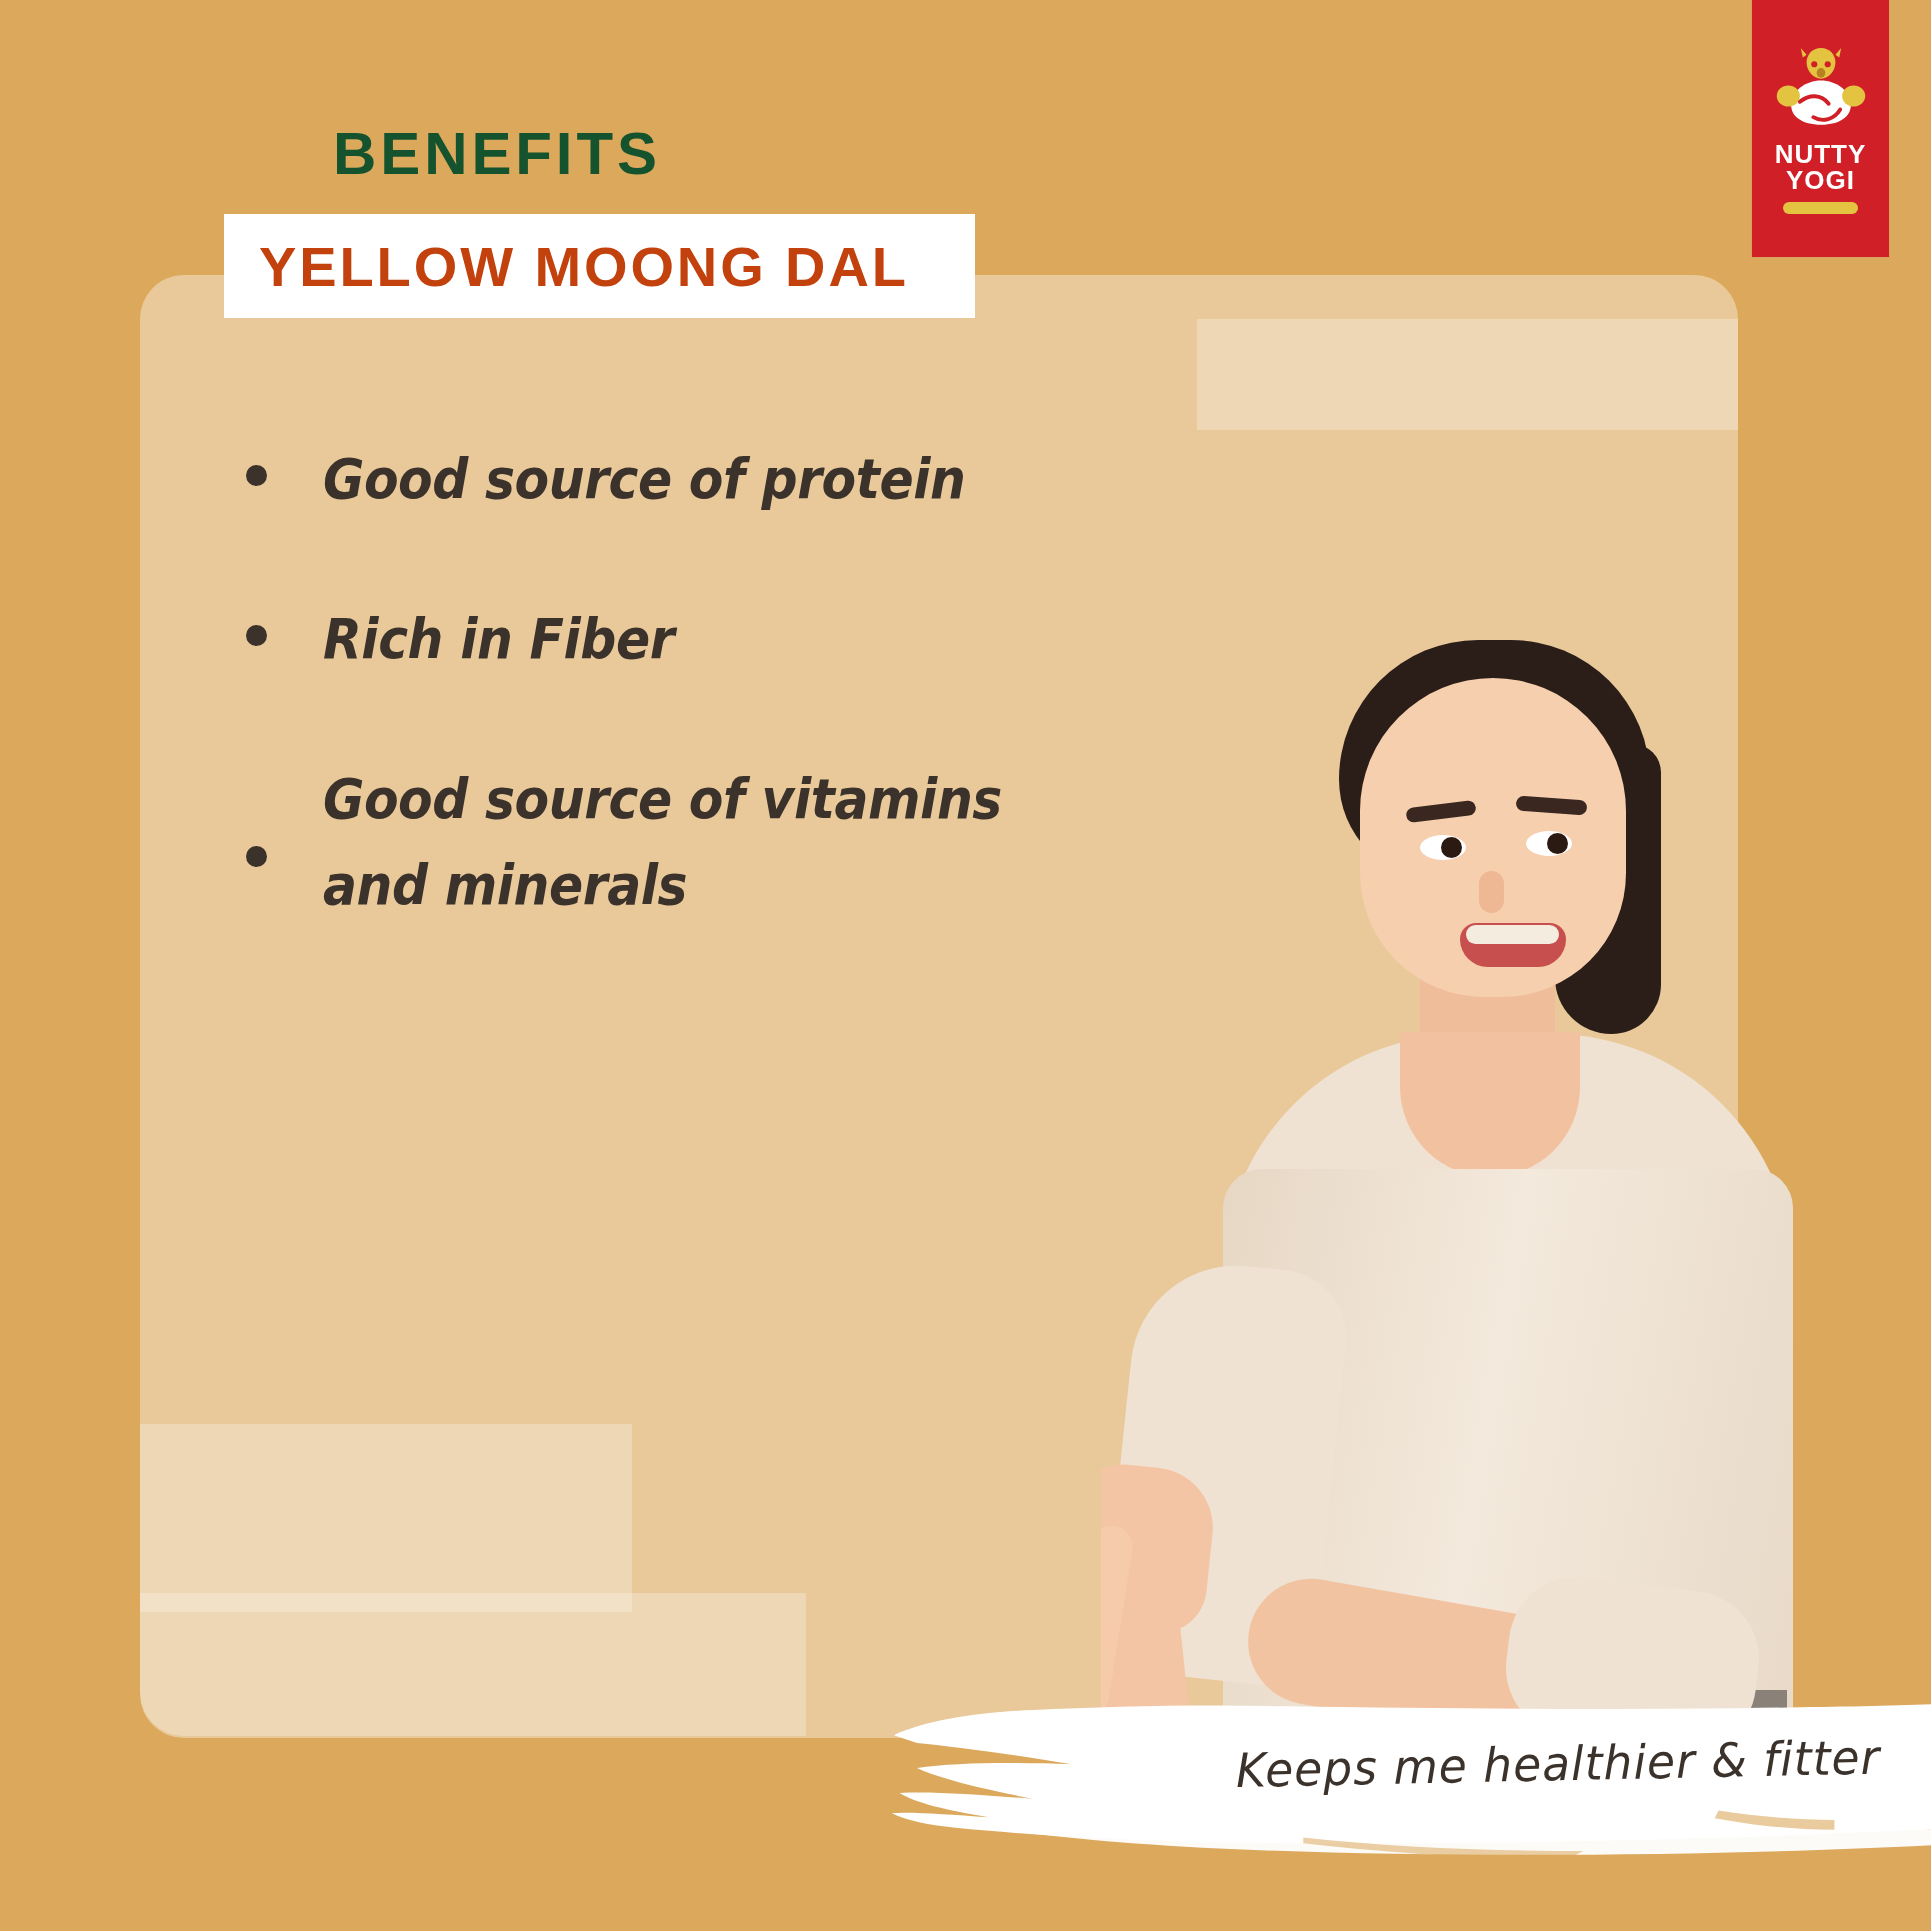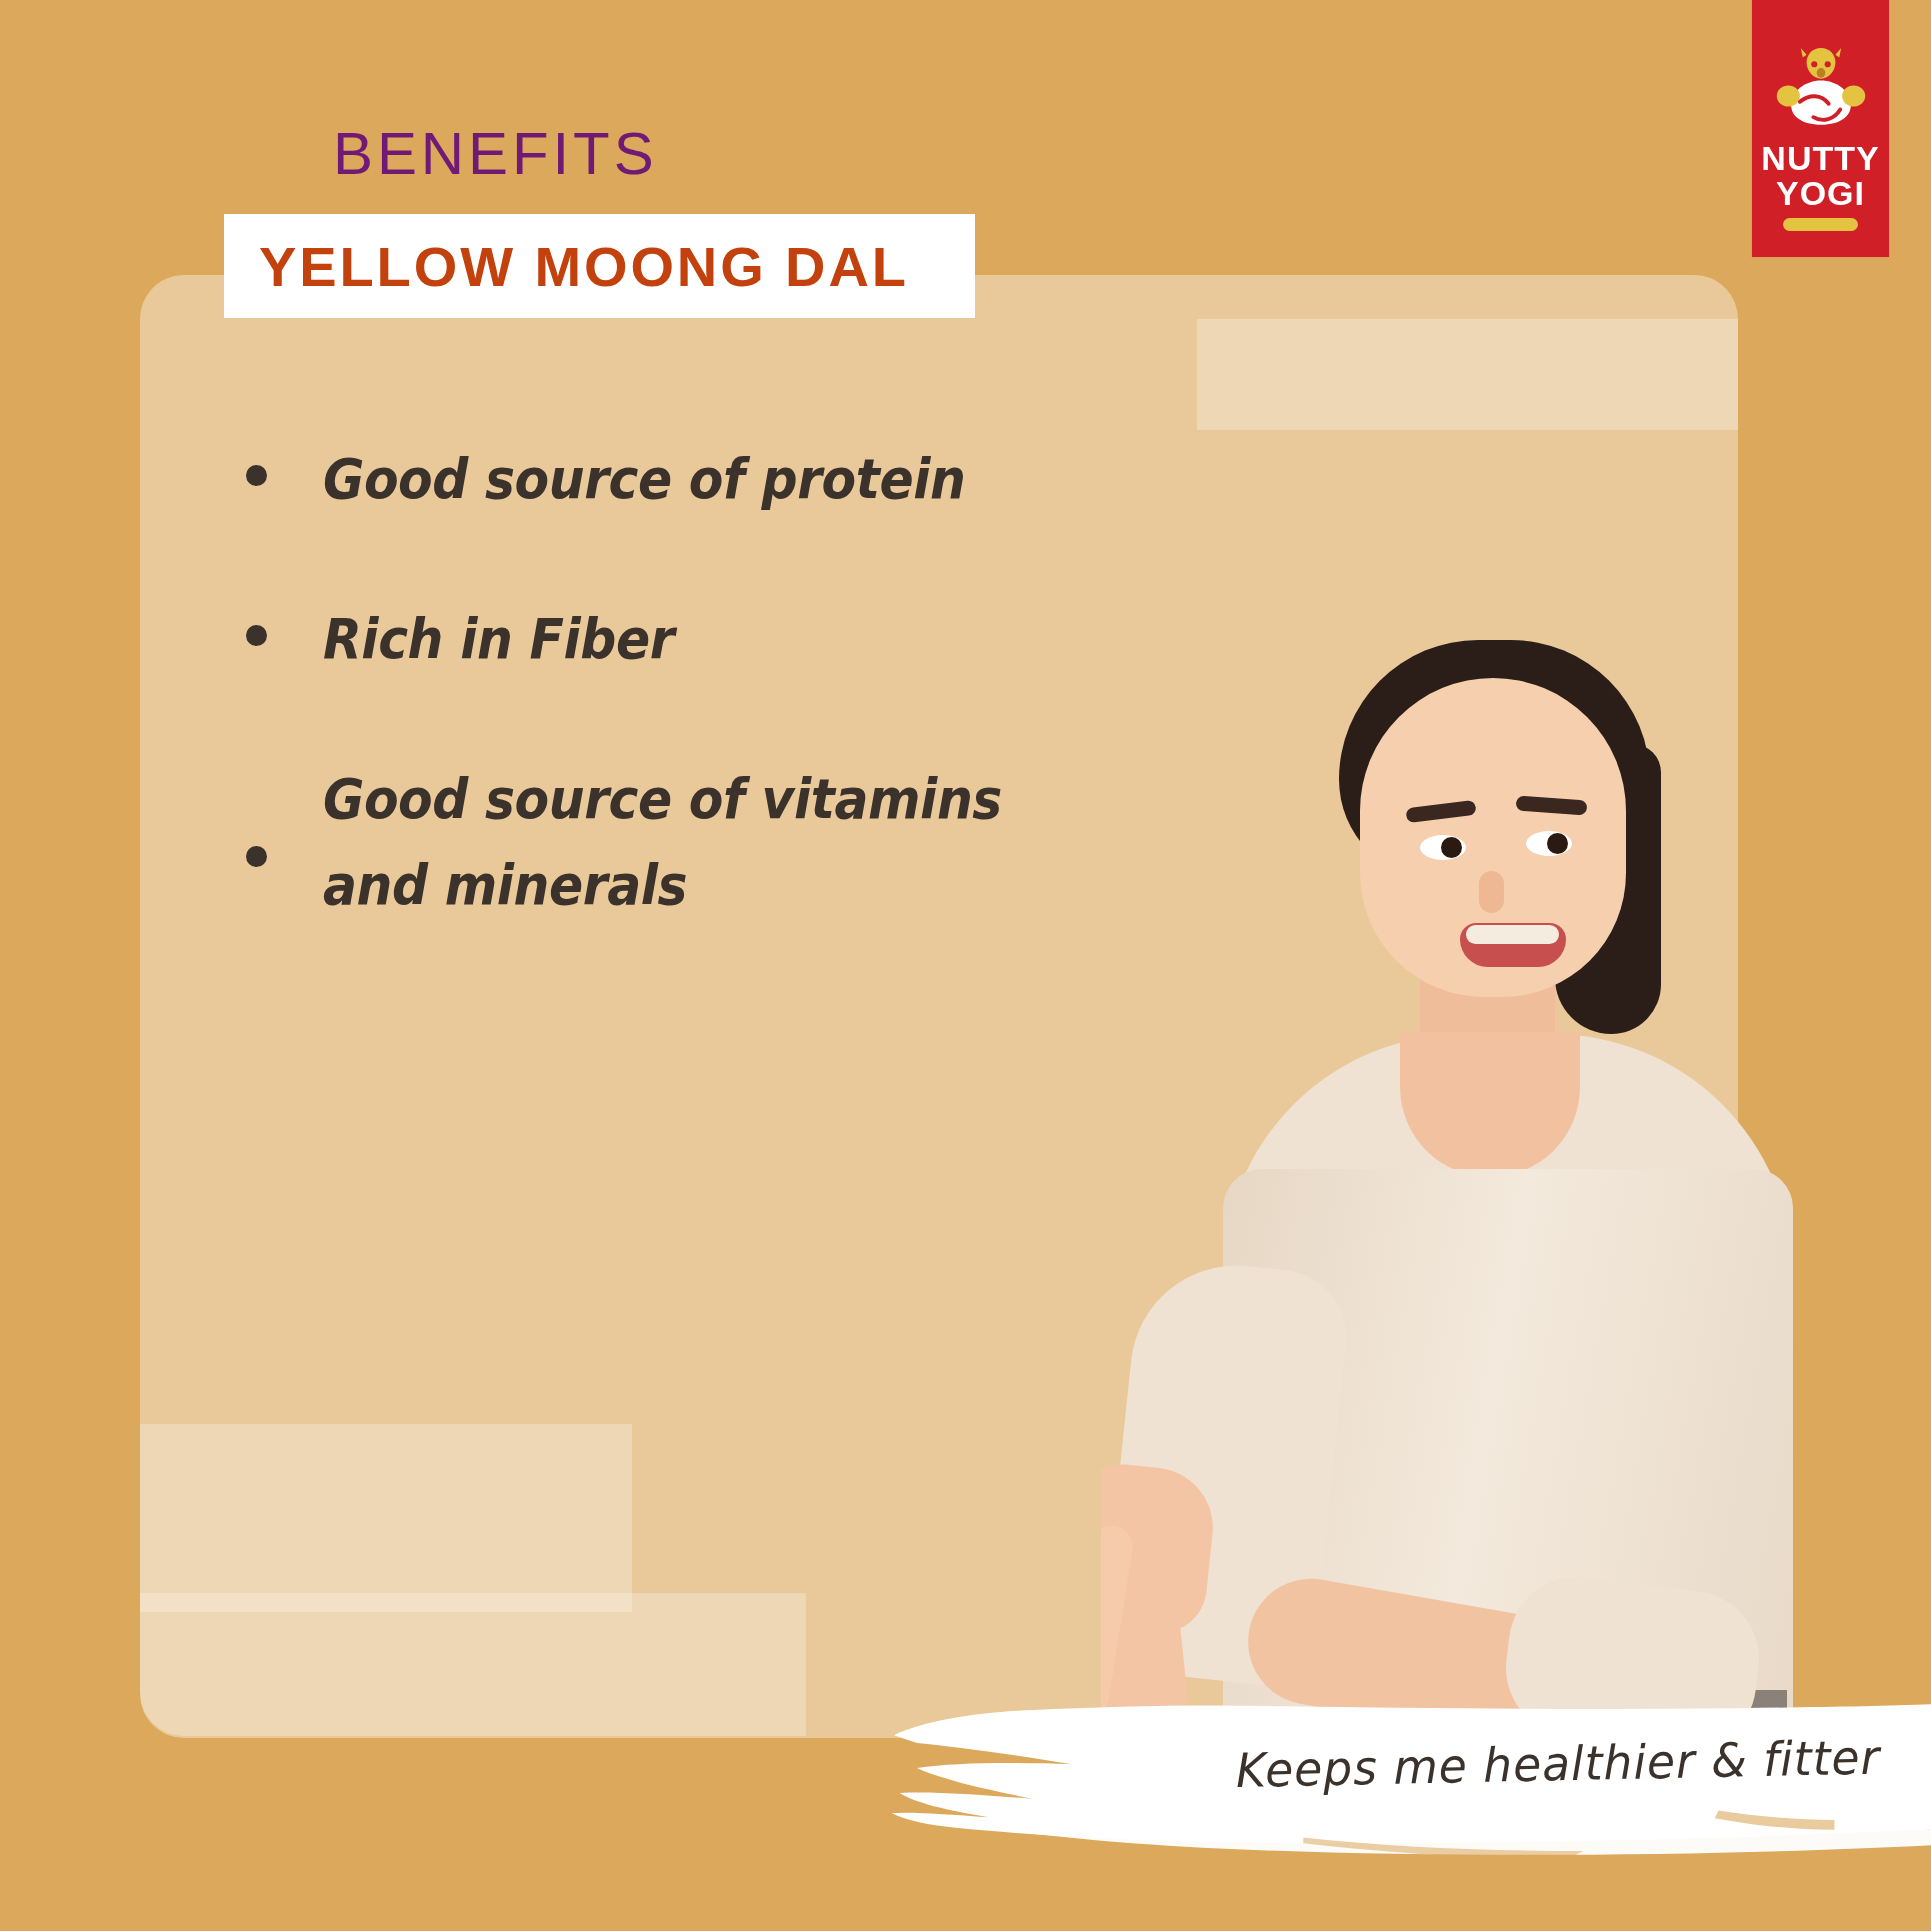--- a/index.html
+++ b/index.html
@@ -28,23 +28,23 @@
   .deco{position:absolute;background:rgba(255,255,255,0.26);pointer-events:none;}
   .deco-tr{left:1197px;top:319px;width:541px;height:111px;}
   .deco-bl1{left:140px;top:1424px;width:492px;height:188px;}
   .deco-bl2{left:140px;top:1593px;width:666px;height:143px;border-bottom-left-radius:44px;}
 
   
   .benefits{
     position:absolute;
     left:333px;top:124px;
     font-size:60px;
-    font-weight:normal;
+    font-weight:bold;
     letter-spacing:3.9px;
-    color:#701a75;
+    color:#14532d;
     line-height:1;
   }
   .tag{
     position:absolute;
     left:224px;top:214px;
     width:751px;height:104px;
     background:#ffffff;
     display:flex;align-items:center;
   }
   .tag-text{
@@ -102,21 +102,21 @@
     box-shadow:0 0 0 1px rgba(0,0,0,0.03);
   }
   .logo-figure{
     margin-top:46px;
     width:100px;height:91px;
     position:relative;
   }
   .logo-name{
     margin-top:3.9px;
     color:#fff;
-    font-size:34px;
+    font-size:26px;
     font-weight:bold;
     letter-spacing:1px;
     line-height:1.02;
     text-align:center;
   }
   .logo-bar{
     margin-top:7.7px;
     width:75px;height:12.6px;
     border-radius:6.8px;
     background:#e3c33f;

